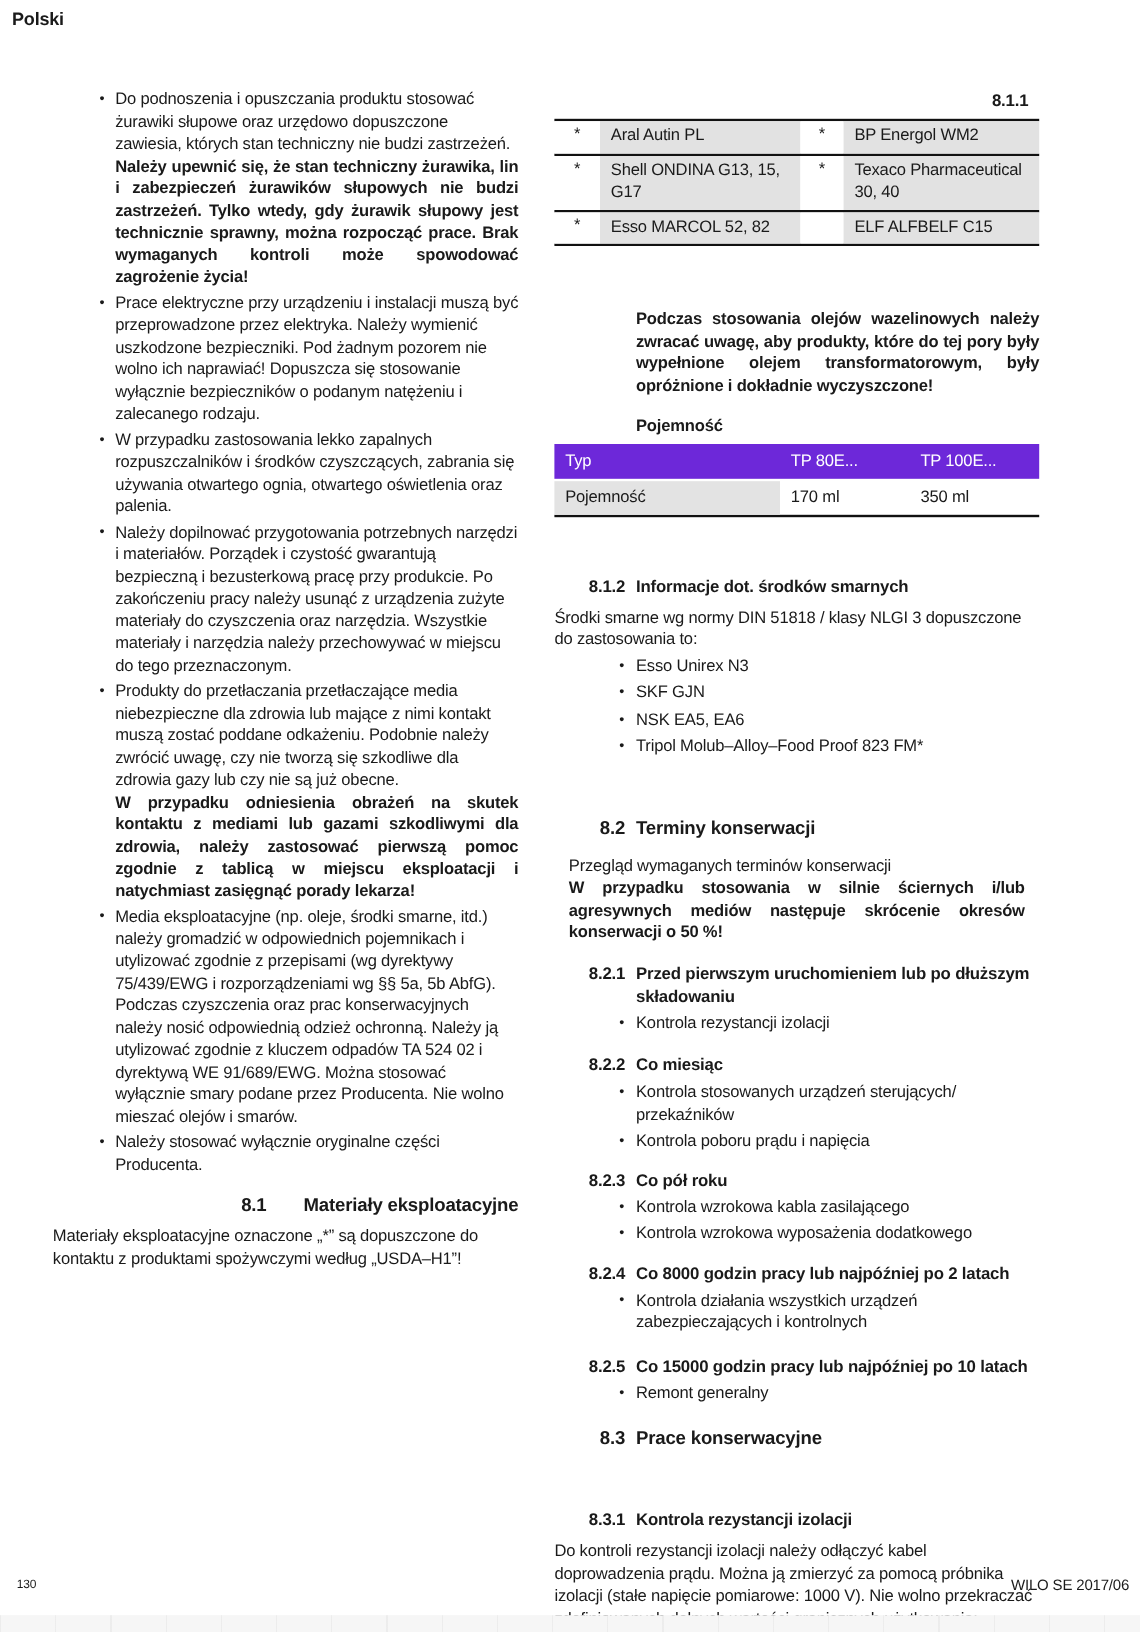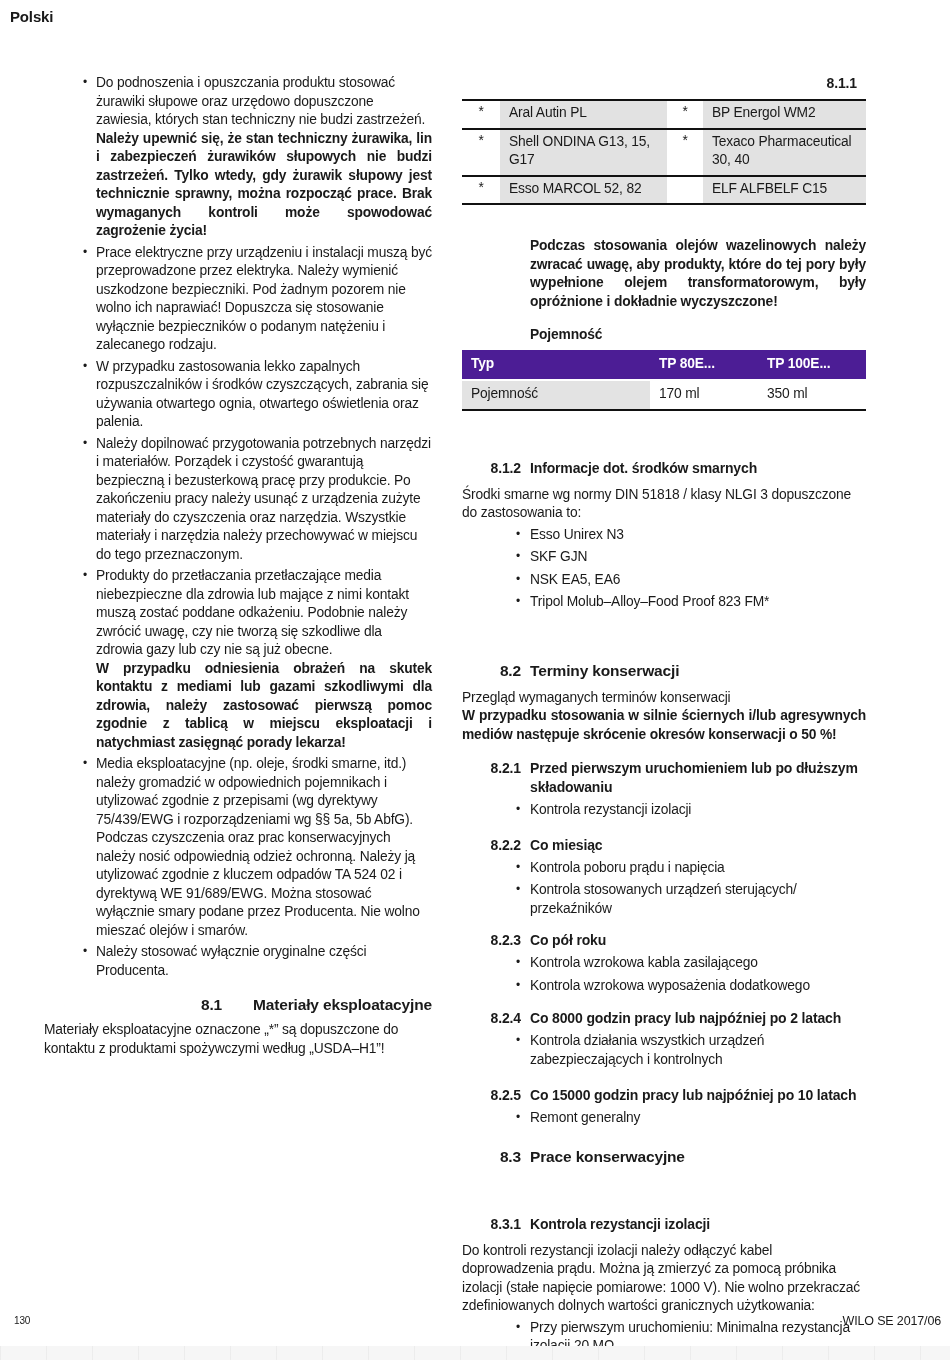--- a/index.html
+++ b/index.html
@@ -38,28 +38,28 @@
   .r-item::before { content:"•"; position:absolute; left:54px; top:-1px; font-size:12px; }
 
   
   .t1 { border-top:2px solid #111; margin-top:6px; }
   .t1-row { display:grid; grid-template-columns:38px 167px 36px 163px; border-bottom:2px solid #111; }
   .t1-star { background:#fff; text-align:center; padding-top:2px; }
   .t1-cell { background:#e2e2e2; padding:3px 9px 5px; }
 
   
   .t2 { margin-top:5px; }
-  .t2-head { display:grid; grid-template-columns:188px 108px 108px; background:#4c1d95; color:#fff; font-weight:bold; margin-bottom:2px; }
+  .t2-head { display:grid; grid-template-columns:188px 108px 108px; background:#6d28d9; color:#fff; font-weight:normal; margin-bottom:2px; }
   .t2-head > div { padding:5px 9px 6px; }
   .t2-body { display:grid; grid-template-columns:188px 108px 108px; border-bottom:2px solid #111; }
   .t2-body > div { padding:4px 9px 5px; }
   .t2-label { background:#e3e3e3; }
 
   
-  .mt36 { margin-top:32px; } .mt23 { margin-top:23px; } .mt22 { margin-top:22px; }
+  .mt36 { margin-top:52px; } .mt23 { margin-top:23px; } .mt22 { margin-top:22px; }
   .mt18 { margin-top:18px; } .mt17 { margin-top:17px; } .mt16 { margin-top:16px; }
   .mt15 { margin-top:15px; } .mt14 { margin-top:14px; } .mt13 { margin-top:13px; } .mt3 { margin-top:3px; }
   .mb8 { margin-bottom:8px;margin-top:48px; } .mb6 { margin-bottom:6px; } .mb4 { margin-bottom:4px; }
 
   .justify { text-align:justify; }
 
   .pg-num  { position:absolute; left:14px;  top:1312px; font-size:10px; }
   .doc-ref { position:absolute; right:9px; top:1312px; font-size:12.5px; }
 
   .scan-strip {
@@ -161,40 +161,40 @@
       <li class="r-item">Esso Unirex N3</li>
       <li class="r-item">SKF GJN</li>
       <li class="r-item">NSK EA5, EA6</li>
       <li class="r-item">Tripol Molub–Alloy–Food Proof 823 FM*</li>
     </ul>
 
     <div class="sec sec-l1 mt22 mb8">
       <span class="num">8.2</span>
       <span class="ttl">Terminy konserwacji</span>
     </div>
-    <p class="indent-r" style="margin:0">
+    <p class="indent-r" style="margin:12px">
       <span>Przegląd wymaganych terminów konserwacji</span>
       <span class="bold-block">W przypadku stosowania w silnie ściernych i/lub agresywnych mediów następuje skrócenie okresów konserwacji o 50 %!</span>
     </p>
 
     <div class="sec sec-l2 mt15 mb4">
       <span class="num">8.2.1</span>
       <span class="ttl">Przed pierwszym uruchomieniem lub po dłuższym składowaniu</span>
     </div>
     <ul>
       <li class="r-item">Kontrola rezystancji izolacji</li>
     </ul>
 
     <div class="sec sec-l2 mt16 mb4">
       <span class="num">8.2.2</span>
       <span class="ttl">Co miesiąc</span>
     </div>
     <ul>
+      <li class="r-item">Kontrola stosowanych urządzeń sterujących/ przekaźników</li>
       <li class="r-item">Kontrola poboru prądu i napięcia</li>
-      <li class="r-item">Kontrola stosowanych urządzeń sterujących/ przekaźników</li>
     </ul>
 
     <div class="sec sec-l2 mt13 mb4">
       <span class="num">8.2.3</span>
       <span class="ttl">Co pół roku</span>
     </div>
     <ul>
       <li class="r-item">Kontrola wzrokowa kabla zasilającego</li>
       <li class="r-item">Kontrola wzrokowa wyposażenia dodatkowego</li>
     </ul>

